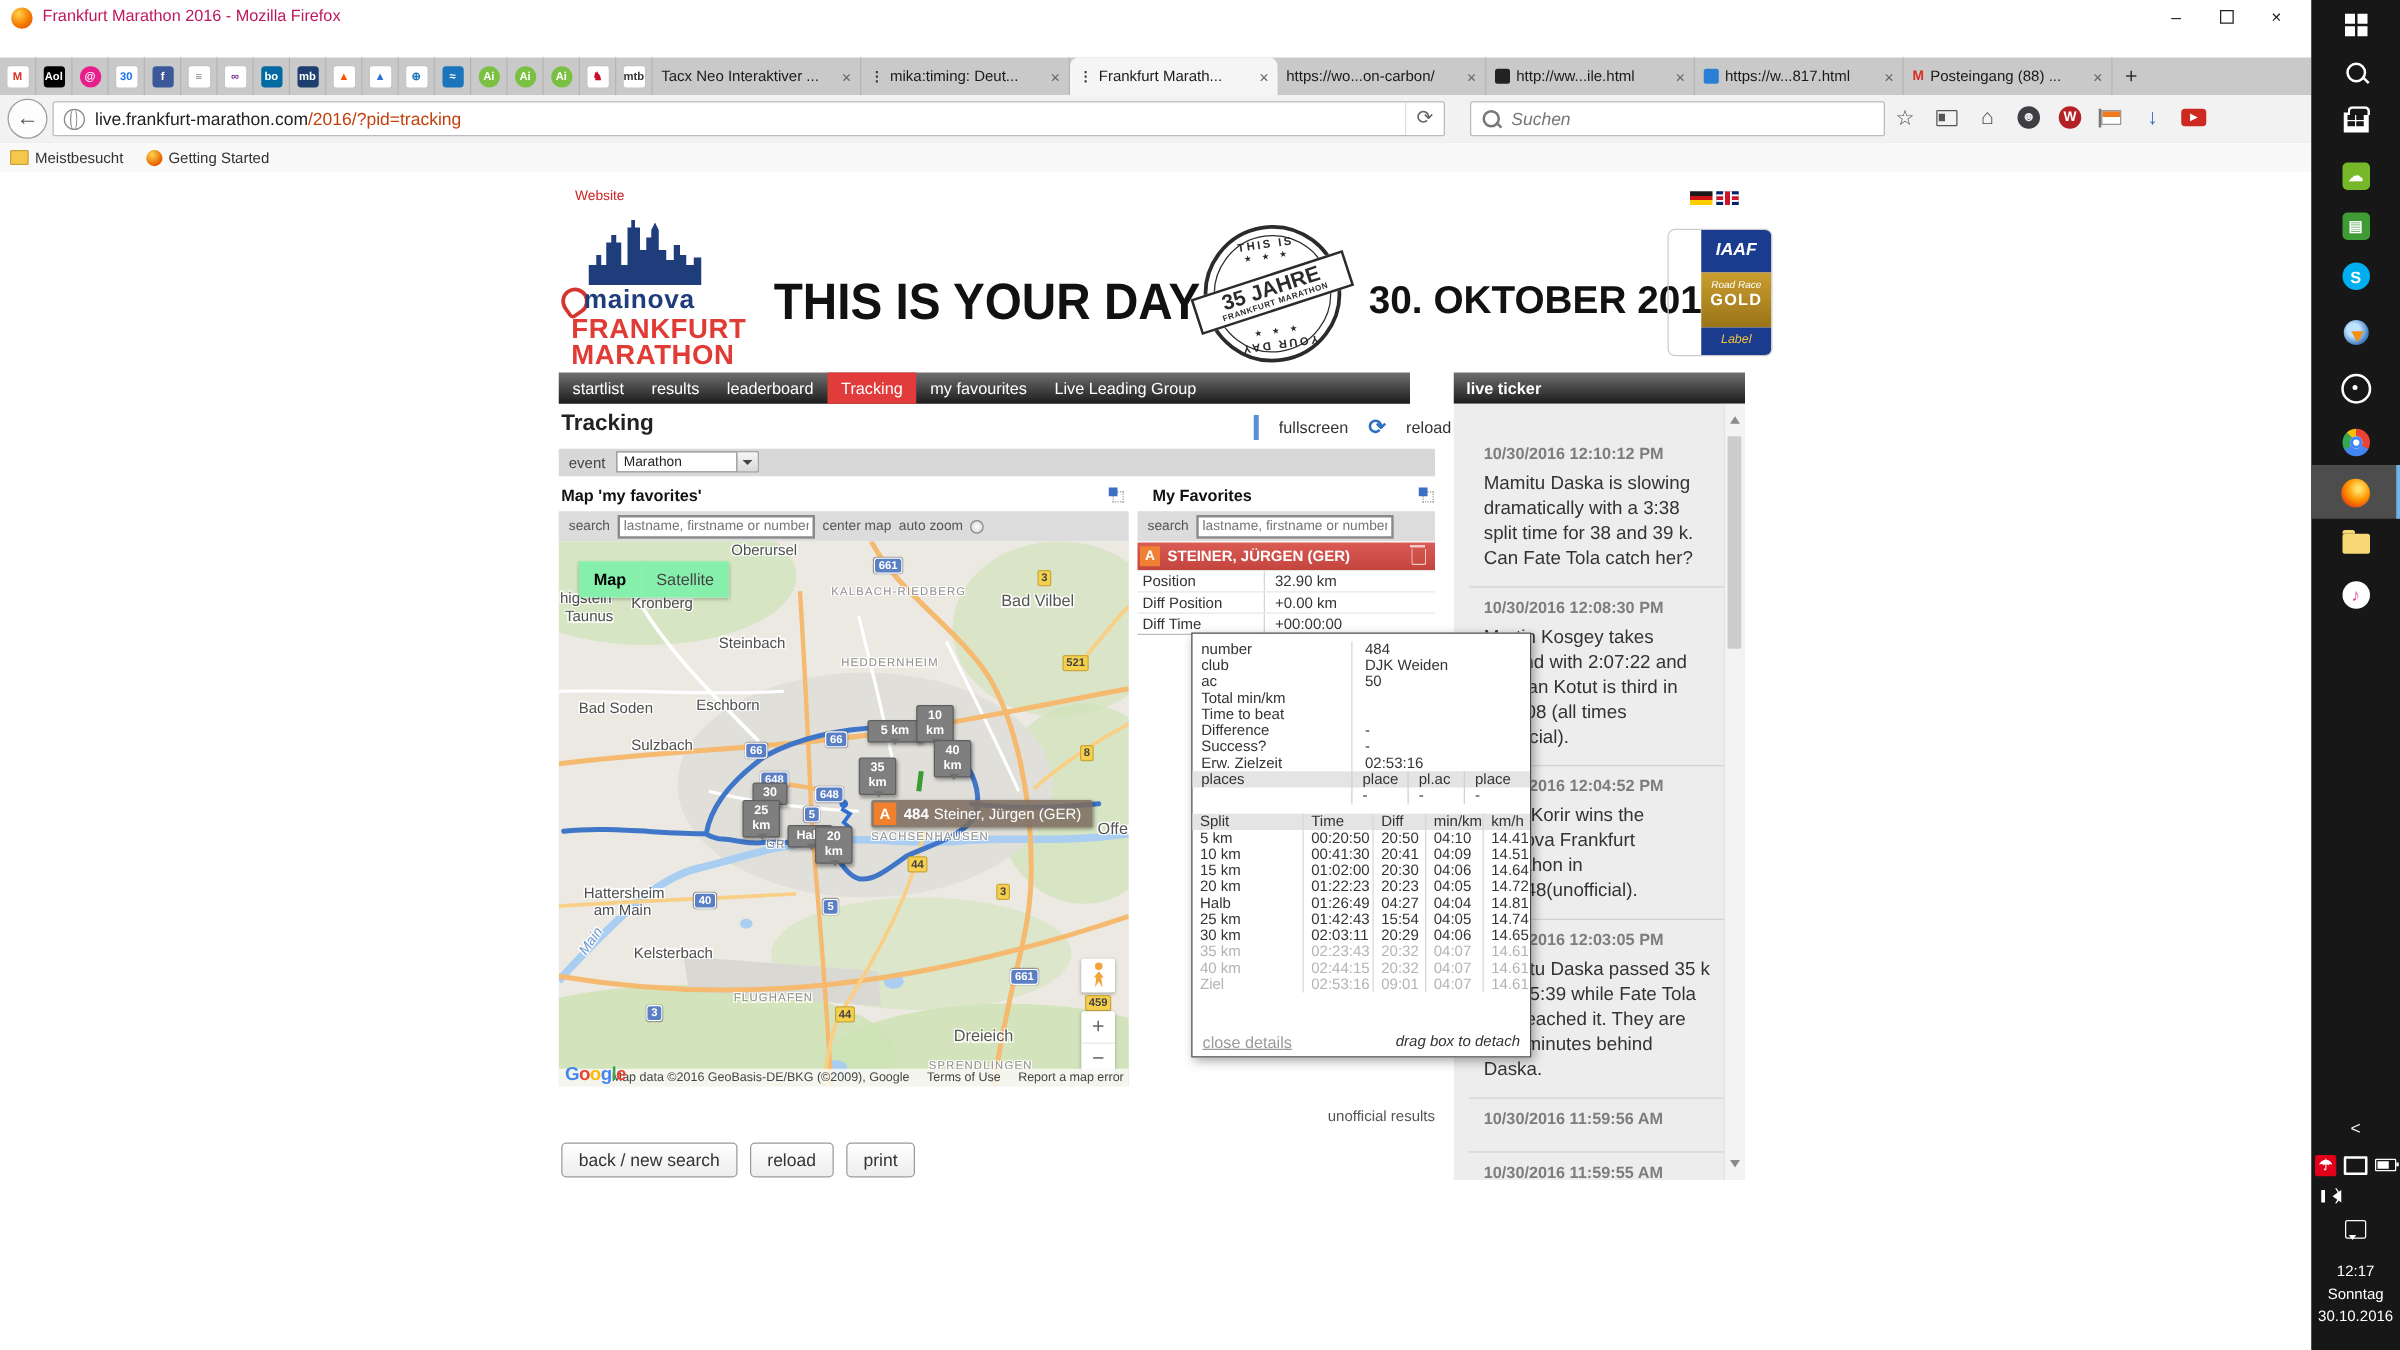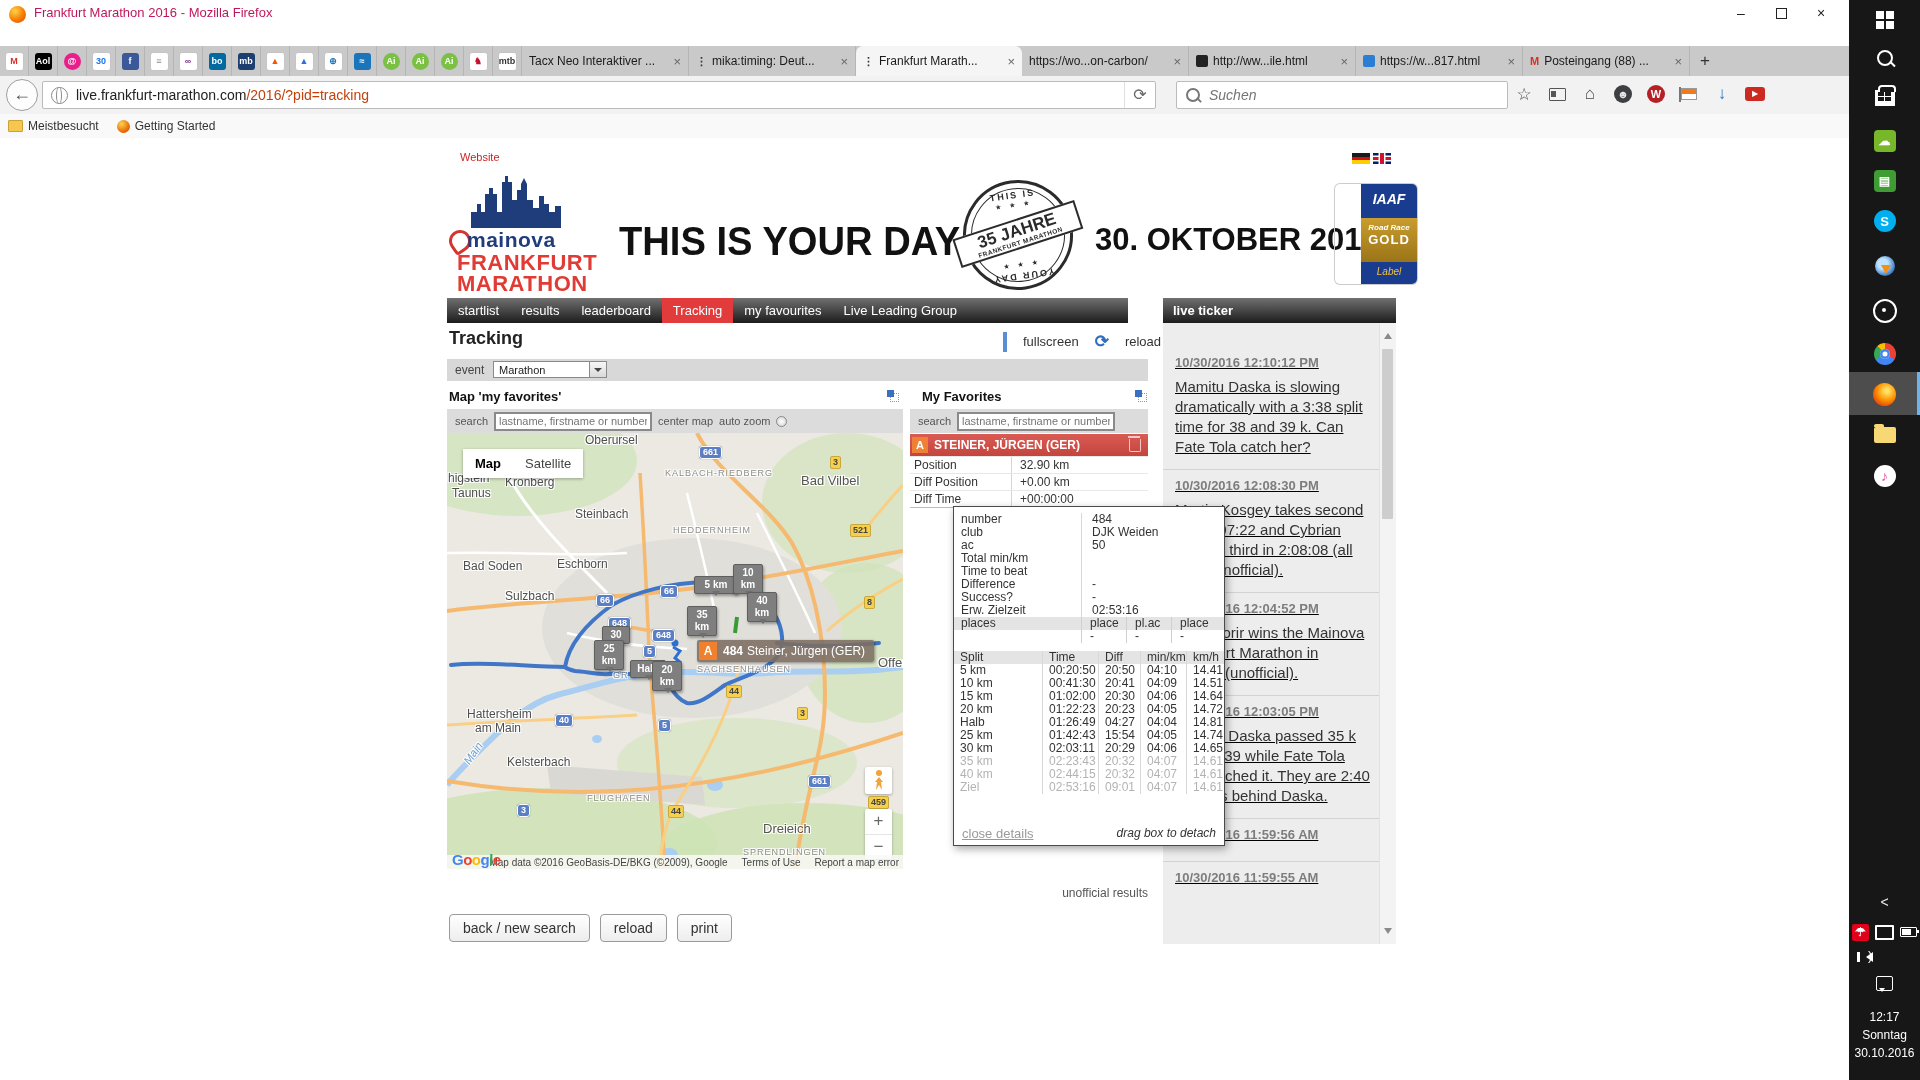--- a/index.html
+++ b/index.html
@@ -83,21 +83,21 @@
   .stamp .s1{position:absolute;top:18px;width:100%;text-align:center;font-size:7px;letter-spacing:3px;color:#2b2b2b;}
   .stamp .band{position:absolute;left:-12px;top:36px;width:124px;border:2px solid #2b2b2b;background:#fff;
     transform:rotate(-10deg);text-align:center;padding:1px 0;}
   .stamp .big{font-size:17px;font-weight:900;color:#2b2b2b;line-height:17px;}
   .stamp .sm{font-size:6.5px;font-weight:bold;color:#2b2b2b;letter-spacing:0.5px;}
   .stamp .b{position:absolute;bottom:6px;width:100%;text-align:center;font-size:9px;font-weight:bold;letter-spacing:2px;color:#2b2b2b;transform:rotate(180deg);}
   .stamp .s2{position:absolute;bottom:18px;width:100%;text-align:center;font-size:7px;letter-spacing:3px;color:#2b2b2b;}
   .iaaf{position:absolute;left:888px;top:18px;width:56px;height:100px;border-radius:5px;overflow:hidden;box-shadow:0 0 0 1px #ccc;padding-left:26px;}
   .iaaf .top{height:34px;background:#1a3c8f;color:#fff;font-style:italic;font-weight:bold;font-size:14px;text-align:center;line-height:30px;}
   .iaaf .mid{height:44px;background:linear-gradient(#c99d2e,#9a7418);color:#fff;text-align:center;}
-  .iaaf .rr{font-size:8px;font-style:italic;font-weight:bold;padding-top:5px;}
+  .iaaf .rr{font-size:8px;font-style:italic;font-weight:normal;padding-top:5px;}
   .iaaf .gold{font-size:13px;font-weight:900;letter-spacing:1px;}
   .iaaf .bot{height:22px;background:#1a3c8f;color:#f0c040;font-style:italic;font-size:10px;text-align:center;line-height:20px;}
   
   .darkbar{position:absolute;height:25px;background:linear-gradient(#707070,#1c1c1c);color:#fff;font-size:13px;}
   .mainnav{left:0;top:160px;width:681px;display:flex;}
   .nav-item{padding:0 11px;line-height:25px;white-space:nowrap;}
   .nav-item.active{background:#e23b3b;}
   .tickerhead{left:716px;top:160px;width:233px;line-height:25px;padding-left:10px;box-sizing:border-box;font-weight:bold;}
   .track-h{position:absolute;left:2px;top:190px;font-size:18px;font-weight:bold;color:#222;}
   .track-tools{position:absolute;top:193px;left:556px;width:144px;display:flex;align-items:center;gap:16px;font-size:13px;color:#333;}
@@ -124,21 +124,21 @@
   .lb{font-size:13px;color:#555;}
   .ld{font-size:9px;color:#8d8d8d;letter-spacing:1px;}
   .lr{font-size:11px;color:#6f9bd1;font-style:italic;transform:rotate(-55deg);}
   .shield{position:absolute;font-size:9px;font-weight:bold;line-height:11px;}
   .sh-b{background:#5b7fc4;color:#fff;border:1px solid #fff;border-radius:3px;padding:0 3px;box-shadow:0 0 1px #666;}
   .sh-y{background:#f6d04d;color:#444;border:1px solid #c8a83c;border-radius:2px;padding:0 2px;}
   .pin-km{position:absolute;background:#7f7f7f;border:1px solid #5f5f5f;color:#fff;font-weight:bold;font-size:10px;
     text-align:center;border-radius:2px;box-shadow:1px 2px 3px rgba(0,0,0,.35);line-height:12px;padding:2px 2px;z-index:5;}
   .pin-km:after{content:"";position:absolute;left:40%;bottom:-7px;border:4px solid transparent;border-top:5px solid #6f6f6f;}
   .maptype{position:absolute;left:16px;top:16px;display:flex;box-shadow:0 1px 3px rgba(0,0,0,.3);z-index:6;}
-  .mtb{background:#ffffff;font-size:13px;padding:7px 12px;color:#444;}
+  .mtb{background:#86efac;font-size:13px;padding:7px 12px;color:#444;}
   .mtb.on{font-weight:bold;color:#000;}
   .runner-tip{position:absolute;left:250px;top:207px;height:22px;background:rgba(125,109,97,.88);border-radius:2px;
     display:flex;align-items:center;padding-right:9px;z-index:7;box-shadow:1px 1px 3px rgba(0,0,0,.4);white-space:nowrap;}
   .runner-tip .a{width:18px;height:18px;background:#f07f2e;color:#fff;font-weight:bold;font-size:12px;text-align:center;line-height:18px;margin:0 6px 0 2px;}
   .runner-tip .txt{color:#fff;font-size:12px;}
   .runner-tip .num{font-weight:bold;margin-right:4px;}
   .pegman{position:absolute;left:418px;top:334px;width:27px;height:27px;background:#fff;border-radius:2px;box-shadow:0 1px 3px rgba(0,0,0,.3);text-align:center;z-index:6;}
   .badge459{position:absolute;left:421px;top:363px;z-index:6;}
   .zoomctl{position:absolute;left:418px;top:376px;width:27px;height:50px;background:#fff;border-radius:2px;box-shadow:0 1px 3px rgba(0,0,0,.3);z-index:6;}
   .zoomctl .z{height:25px;text-align:center;font-size:17px;color:#666;line-height:24px;}
@@ -154,21 +154,21 @@
   .redbar .nm{flex:1;color:#fff;font-weight:bold;font-size:12px;white-space:nowrap;overflow:hidden;}
   .trash{width:10px;height:12px;border:1px solid #f3c9c7;border-top:none;border-radius:0 0 2px 2px;position:relative;margin-right:2px;}
   .trash:before{content:"";position:absolute;top:-3px;left:-2px;width:12px;height:2px;background:#f3c9c7;}
   .fstats{position:absolute;left:0;top:67px;width:238px;border-bottom:1px solid #bbb;font-size:12px;color:#333;}
   .fsrow{display:flex;height:16px;line-height:16px;border-top:1px solid #e8e8e8;}
   .fsrow .l{width:97px;padding-left:4px;border-right:1px solid #d5d5d5;}
   .fsrow .v{padding-left:8px;}
   .unofficial{position:absolute;left:452px;top:748px;width:249px;text-align:right;font-size:12px;color:#555;}
   
   .tickerbody{position:absolute;left:716px;top:185px;width:233px;height:621px;background:#ededed;overflow:hidden;}
-  .tkwrap{position:absolute;left:0;top:24px;right:16px;text-decoration:underline;}
+  .tkwrap{position:absolute;left:12px;top:24px;right:16px;}
   .tk{padding:8px 10px 12px 12px;border-top:1px solid #d2d2d2;}
   .tk:first-child{border-top:none;}
   .tk .ts{font-size:13px;font-weight:bold;color:#7d7d7d;margin-bottom:7px;}
   .tk .tx{font-size:15px;color:#333;line-height:20px;}
   .sbar{position:absolute;right:0;top:0;bottom:0;width:16px;background:#f3f3f3;border-left:1px solid #e2e2e2;}
   .sb-up,.sb-dn{position:absolute;left:4px;width:0;height:0;border:4px solid transparent;}
   .sb-up{top:6px;border-bottom:6px solid #8a8a8a;}
   .sb-dn{bottom:6px;border-top:6px solid #8a8a8a;}
   .sb-th{position:absolute;left:2px;top:26px;width:11px;height:170px;background:#cdcdcd;border-radius:1px;}
   

